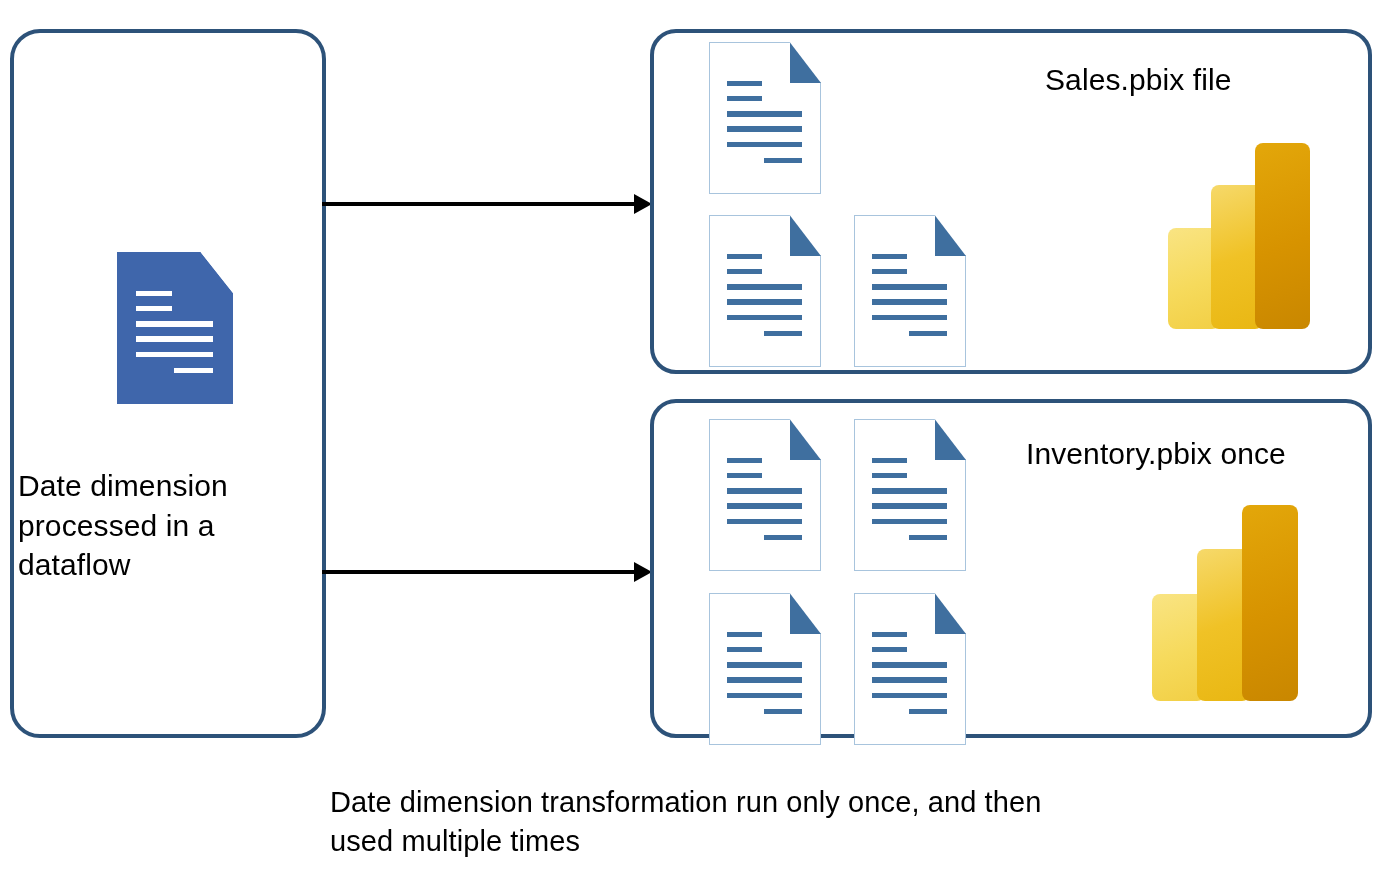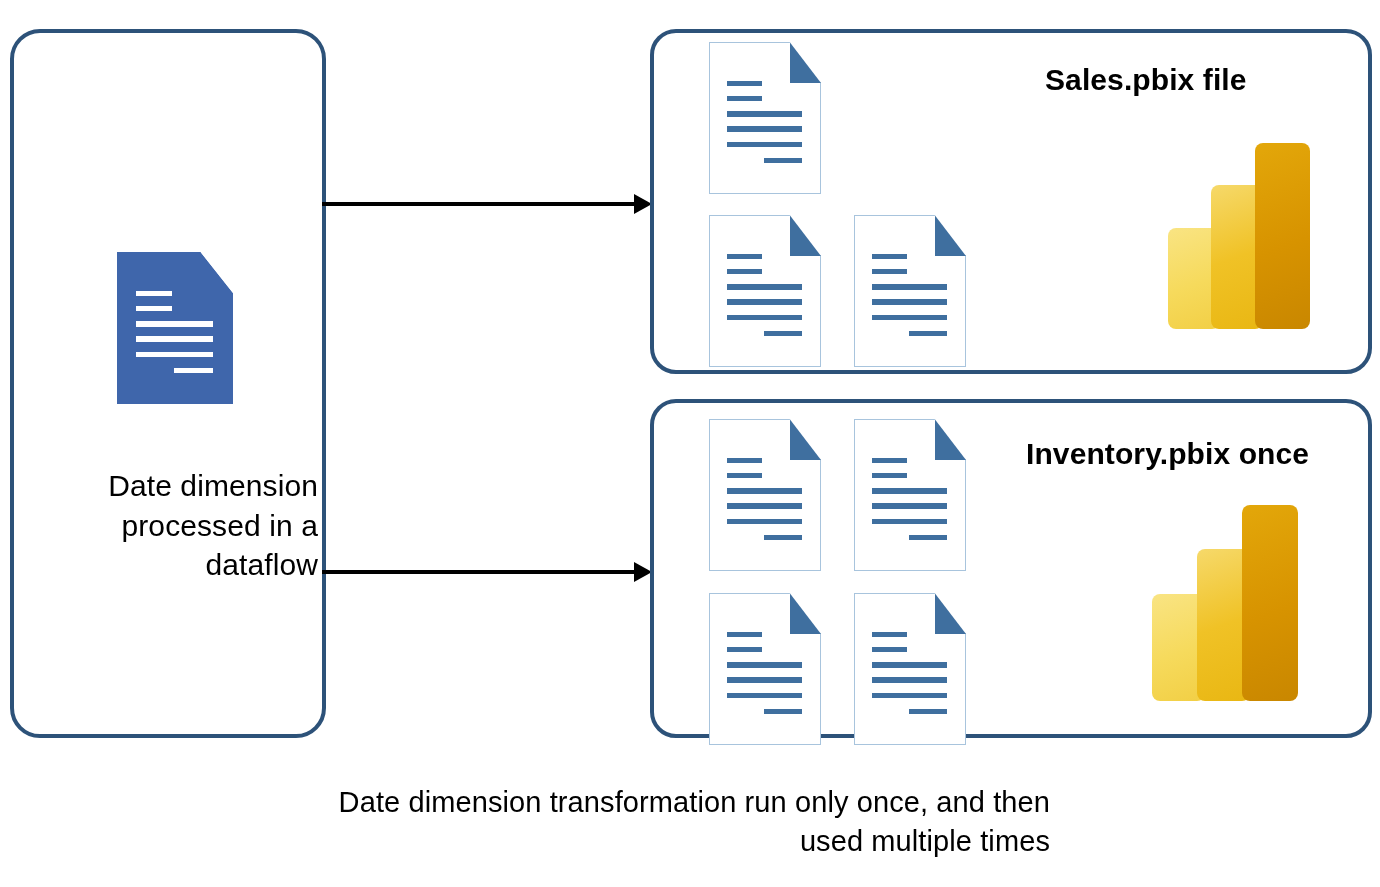--- a/index.html
+++ b/index.html
@@ -18,33 +18,33 @@
     background:#ffffff;
     box-sizing:border-box;
   }
   #box-source{ left:10px;  top:29px;  width:316px; height:709px; border-radius:30px;}
   #box-sales{  left:650px; top:29px;  width:722px; height:345px;}
   #box-inv{    left:650px; top:399px; width:722px; height:339px;}
 
   
   .src-caption{
     position:absolute;left:18px;top:466px;width:300px;
-    text-align:right;font-size:30px;line-height:1.32;color:#000;
+    text-align:left;font-size:30px;line-height:1.32;color:#000;
     font-weight:400;letter-spacing:.1px;
   }
   .file-label{
     position:absolute;font-size:30px;color:#000;white-space:nowrap;
-    font-weight:700;letter-spacing:.1px;
+    font-weight:400;letter-spacing:.1px;
   }
   #label-sales{ left:1045px; top:63px; }
   #label-inv{   left:1026px; top:437px; }
 
   .bottom-caption{
     position:absolute;left:330px;top:783px;width:720px;
-    text-align:right;font-size:29px;line-height:1.33;color:#000;
+    text-align:left;font-size:29px;line-height:1.33;color:#000;
     font-weight:400;letter-spacing:.1px;
   }
 
   
   .arrow{position:absolute;height:20px;}
   .arrow .shaft{
     position:absolute;left:0;top:8px;height:4px;background:#000000;
   }
   .arrow .head{
     position:absolute;top:0;width:0;height:0;

